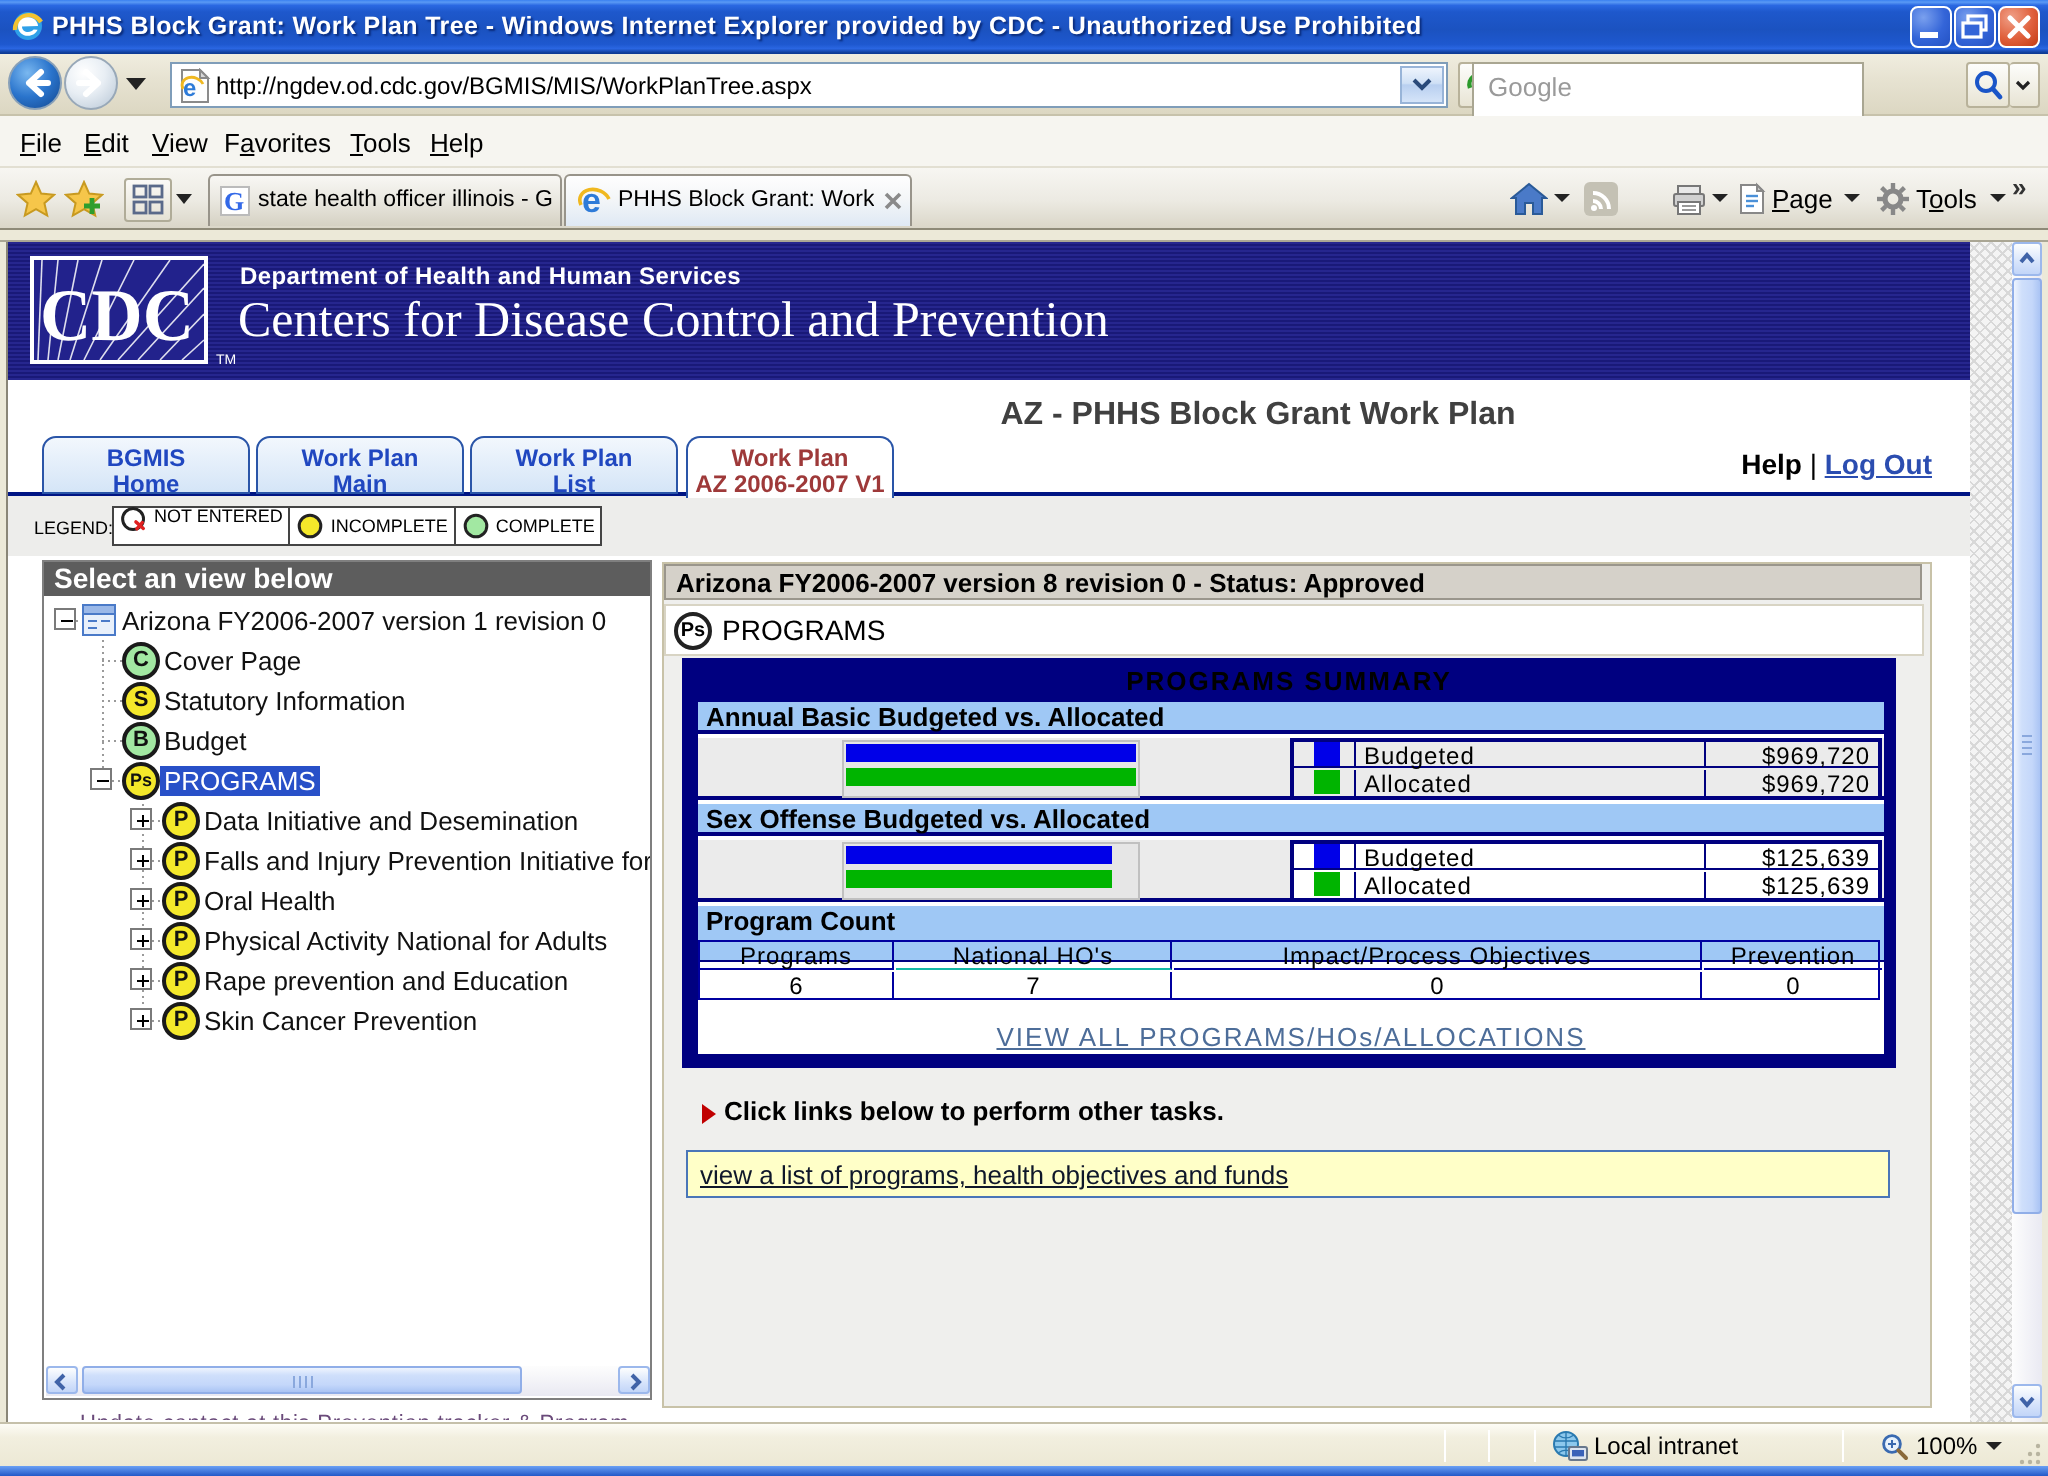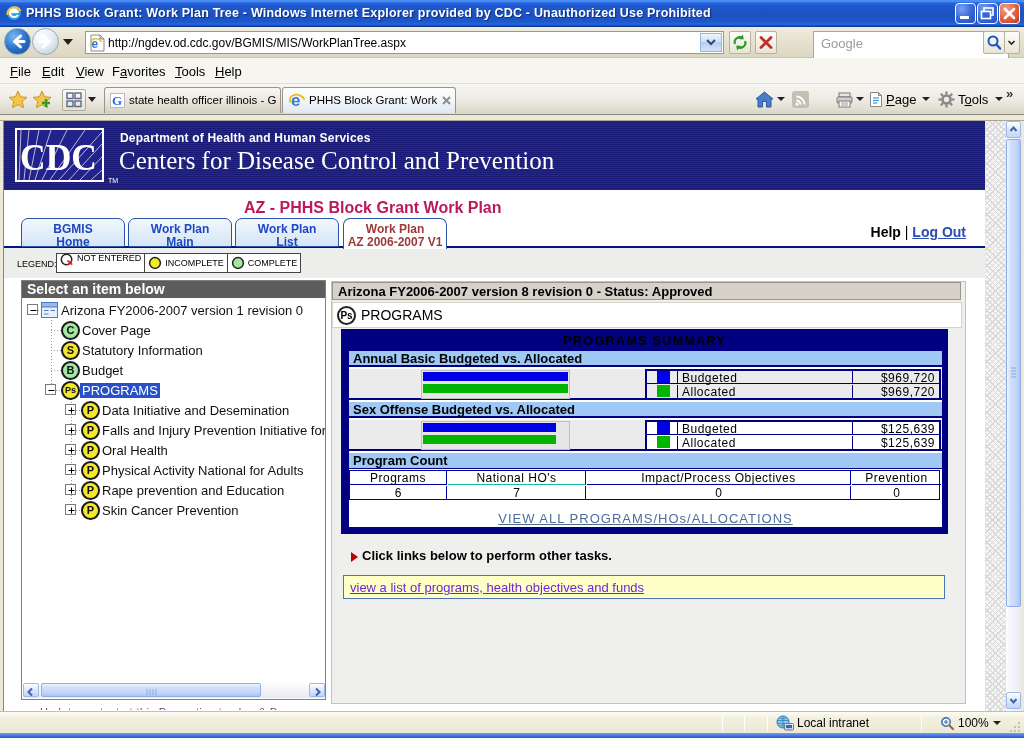--- a/index.html
+++ b/index.html
@@ -16,21 +16,21 @@
 #btncls{left:999px;background:radial-gradient(circle at 30% 25%,#f0a088 0%,#e0603c 55%,#c43c14 100%)}
 #btnmin::after{content:"";position:absolute;left:4px;bottom:4px;width:9px;height:3px;background:#fff}
 
 #addrrow{position:absolute;left:0;top:27px;width:1024px;height:31px;background:linear-gradient(180deg,#f0eddf 0%,#e7e3d2 40%,#dcd7c2 100%);border-bottom:1px solid #c7c2ab}
 .navcirc{position:absolute;border-radius:50%}
 #addrfield{position:absolute;left:85px;top:4px;width:639px;height:23px;background:#fff;border:1px solid #7f9db9}
 #addrfield .ptext{position:absolute;left:22px;top:4px;font-size:12px;color:#000;white-space:nowrap}
 #addrdrop{position:absolute;right:1px;top:1px;width:22px;height:19px;background:linear-gradient(180deg,#eef4fd,#cfe0f5 45%,#b8cff0 50%,#d5e4f8);border:1px solid #98b4d8}
 #refreshbtn{position:absolute;left:729px;top:4px;width:22px;height:23px;background:linear-gradient(180deg,#fdfdfb,#e8e4d4);border:1px solid #b8b29a;border-radius:2px}
 #stopbtn{position:absolute;left:755px;top:4px;width:22px;height:23px;background:linear-gradient(180deg,#fdfdfb,#e8e4d4);border:1px solid #b8b29a;border-radius:2px}
-#searchbox{position:absolute;left:813px;top:4px;width:196px;height:39px;background:#fff;border:1px solid #a9a692}
+#searchbox{position:absolute;left:736px;top:4px;width:196px;height:39px;background:#fff;border:1px solid #a9a692}
 #searchbox span{position:absolute;left:7px;top:4px;color:#9a9a9a;font-size:13px}
 #magbtn{position:absolute;left:983px;top:4px;width:22px;height:23px;background:linear-gradient(180deg,#fdfdfb,#e8e4d4);border:1px solid #b8b29a;border-radius:2px}
 #magdrop{position:absolute;left:1005px;top:4px;width:15px;height:23px;background:linear-gradient(180deg,#fdfdfb,#e8e4d4);border:1px solid #b8b29a;border-left:none;border-radius:2px}
 
 #menurow{position:absolute;left:0;top:58px;width:1024px;height:26px;background:#f6f5f0;border-bottom:1px solid #e2dfd2}
 #menurow span{position:absolute;top:6px;font-size:13px;color:#000}
 #menurow u{text-decoration:underline}
 
 #tabrow{position:absolute;left:0;top:84px;width:1024px;height:31px;background:linear-gradient(180deg,#f7f6f2 0%,#eceae2 55%,#dad6c8 100%);border-bottom:1px solid #8e8a78}
 .btab{position:absolute;top:3px;height:26px;border:1px solid #98948a;border-bottom:none;border-radius:3px 3px 0 0;font-size:11.5px;color:#000;white-space:nowrap;overflow:hidden}
@@ -231,21 +231,21 @@
               <line x1="74" y1="50" x2="85" y2="40"></line>
     </g>
     <text x="3" y="40" font-family="Liberation Serif" font-weight="bold" font-size="37" fill="#fff" textLength="77" lengthAdjust="spacingAndGlyphs">CDC</text>
    </svg>
   </div>
   <div class="abs" style="left:104px;top:56px;color:#fff;font-size:7px">TM</div>
   <div class="abs" style="left:116px;top:10px;color:#fff;font-size:12px;font-weight:bold;letter-spacing:.2px">Department of Health and Human Services</div>
   <div class="abs" style="left:115px;top:26px;color:#fff;font-size:25px;font-family:'Liberation Serif',serif;white-space:nowrap">Centers for Disease Control and Prevention</div>
  </div>
 
- <div class="abs" style="left:244px;top:84px;width:706px;height:18px;text-align:left;font-size:16px;font-weight:bold;color:#be185d">AZ - PHHS Block Grant Work Plan</div>
+ <div class="abs" style="left:276px;top:84px;width:706px;height:18px;text-align:center;font-size:16px;font-weight:bold;color:#404040">AZ - PHHS Block Grant Work Plan</div>
  <div class="abs" style="left:560px;top:109px;width:406px;height:17px;text-align:right;font-size:14px;font-weight:bold;color:#000">Help <span style="font-weight:normal">|</span> <span style="color:#2b4db0;text-decoration:underline">Log Out</span></div>
 
  <div class="abs" style="left:4px;top:131px;width:981px;height:2px;background:#001584"></div>
  <div class="navtab" style="left:21px">BGMIS<br>Home</div>
  <div class="navtab" style="left:128px">Work Plan<br>Main</div>
  <div class="navtab" style="left:235px">Work Plan<br>List</div>
  <div class="navtab active" style="left:343px">Work Plan<br>AZ 2006-2007 V1</div>
 
  <div class="abs" style="left:4px;top:133px;width:981px;height:30px;background:#ededeb"></div>
  <div class="abs" style="left:17px;top:144px;font-size:9px;color:#000">LEGEND:</div>
@@ -270,21 +270,21 @@
 .titem{position:absolute;font-size:13px;color:#111;white-space:nowrap}
 .tcirc{position:absolute;width:19px;height:19px;border-radius:50%;border:2px solid #1a1a1a;text-align:center;font-size:11px;font-weight:bold;color:#111;line-height:15px;background:#f4e82a}
 .texp{position:absolute;width:11px;height:11px;background:#fff;border:1px solid #7a7a7a}
 .texp svg{position:absolute;left:0px;top:0px}
 .dotv{position:absolute;width:1px;background-image:repeating-linear-gradient(180deg,#9a9a9a 0 1px,transparent 1px 3px)}
 .doth{position:absolute;height:1px;background-image:repeating-linear-gradient(90deg,#9a9a9a 0 1px,transparent 1px 3px)}
 .sbbtn{position:absolute;width:16px;height:14px;background:linear-gradient(180deg,#fdfefe,#d7e4fb 60%,#c2d5f8);border:1px solid #9cb8ec;border-radius:2px}
 </style>
 
 <div class="abs" style="left:21px;top:165px;width:305px;height:420px;background:#fff;border:1px solid #7f7f7f;overflow:hidden">
- <div class="abs" style="left:0;top:0;width:303px;height:17px;background:#5d5d5d;color:#fff;font-weight:bold;font-size:14px;padding:0px 0 0 5px;line-height:17px">Select an item below</div>
+ <div class="abs" style="left:0;top:0;width:303px;height:17px;background:#5d5d5d;color:#fff;font-weight:bold;font-size:14px;padding:0px 0 0 5px;line-height:17px">Select an view below</div>
  <div class="dotv" style="left:29px;top:36px;height:73px"></div>
  <div class="dotv" style="left:49px;top:115px;height:114px"></div>
  <div class="doth" style="left:29px;top:49px;width:10px"></div>
  <div class="doth" style="left:29px;top:69px;width:10px"></div>
  <div class="doth" style="left:29px;top:89px;width:10px"></div>
  <div class="doth" style="left:34px;top:109px;width:5px"></div>
  <div class="texp" style="left:5px;top:23px">
           <svg width="11" height="11" viewBox="0 0 11 11">
             <line x1="2.5" y1="5.5" x2="8.5" y2="5.5" stroke="#000"></line>
           </svg>
@@ -434,39 +434,39 @@
     </div>
     <div class="abs" style="left:0;top:14px;width:292px;height:13px;font-size:12px">
      <span class="abs" style="left:10px;top:0px;width:13px;height:12px;background:#00b400"></span>
      <span class="abs" style="left:30px;top:0;border-left:1px solid #000080;height:13px"></span>
      <span class="abs" style="left:35px;top:0;letter-spacing:.5px">Allocated</span>
      <span class="abs" style="left:205px;top:0;border-left:1px solid #000080;height:13px"></span>
      <span class="abs" style="left:207px;top:0;width:81px;text-align:right;letter-spacing:.5px">$125,639</span>
     </div>
    </div>
   </div>
-  <div class="abs" style="left:0;top:102px;width:593px;height:16px;background:#9fc8f5;font-size:13px;font-weight:bold;padding:0 0 0 4px;line-height:15px;border-bottom:1px solid #000080">Program Count</div>
+  <div class="abs" style="left:0;top:102px;width:593px;height:28px;background:#9fc8f5;font-size:13px;font-weight:bold;padding:0 0 0 4px;line-height:15px;border-bottom:1px solid #000080">Program Count</div>
   <div class="abs" style="left:0;top:119px;width:591px;height:30px;border:1px solid #0000a0;font-size:12px;text-align:center">
    <div class="abs" style="left:0;top:0;width:97px;height:14px;border-right:1px solid #0000a0;border-bottom:1px solid #0000a0;letter-spacing:.5px">Programs</div>
    <div class="abs" style="left:98px;top:0;width:138px;height:14px;border-right:1px solid #0000a0;border-bottom:1px solid #14b8a6;letter-spacing:.5px">National HO's</div>
    <div class="abs" style="left:237px;top:0;width:264px;height:14px;border-right:1px solid #0000a0;border-bottom:1px solid #0000a0;letter-spacing:.5px">Impact/Process Objectives</div>
    <div class="abs" style="left:502px;top:0;width:89px;height:14px;border-bottom:1px solid #0000a0;letter-spacing:.5px">Prevention</div>
    <div class="abs" style="left:0;top:15px;width:97px;height:13px;border-right:1px solid #0000a0">6</div>
    <div class="abs" style="left:98px;top:15px;width:138px;height:13px;border-right:1px solid #0000a0">7</div>
    <div class="abs" style="left:237px;top:15px;width:264px;height:13px;border-right:1px solid #0000a0">0</div>
    <div class="abs" style="left:502px;top:15px;width:89px;height:13px">0</div>
   </div>
   <div class="abs" style="left:0;top:160px;width:593px;text-align:center;font-size:13px;letter-spacing:1px"><span style="color:#4d6d99;text-decoration:underline">VIEW ALL PROGRAMS/HOs/ALLOCATIONS</span></div>
  </div>
 </div>
 
 <div class="abs" style="left:351px;top:437px;width:0;height:0;border-top:5px solid transparent;border-bottom:5px solid transparent;border-left:7px solid #c00000"></div>
 <div class="abs" style="left:362px;top:433px;font-size:13px;font-weight:bold;color:#000">Click links below to perform other tasks.</div>
 <div class="abs" style="left:343px;top:460px;width:602px;height:24px;background:#ffffc8;border:1px solid #4a76b8">
- <span class="abs" style="left:6px;top:4px;font-size:13px;color:#6d28d9;text-decoration:underline">view a list of programs, health objectives and funds</span>
+ <span class="abs" style="left:6px;top:4px;font-size:13px;color:#0f172a;text-decoration:underline">view a list of programs, health objectives and funds</span>
 </div>
 </div>
 
 <div class="abs" style="left:0;top:711px;width:1024px;height:23px;background:linear-gradient(180deg,#fdfcf6 0%,#f2efdf 30%,#ece8d4 100%);border-top:1px solid #c5c0aa">
  <div class="abs" style="left:722px;top:3px;width:1px;height:16px;background:#c8c4b0;border-right:1px solid #fff"></div>
  <div class="abs" style="left:744px;top:3px;width:1px;height:16px;background:#c8c4b0;border-right:1px solid #fff"></div>
  <div class="abs" style="left:767px;top:3px;width:1px;height:16px;background:#c8c4b0;border-right:1px solid #fff"></div>
  <svg class="abs" style="left:776px;top:3px" width="18" height="17" viewBox="0 0 18 17">
         <circle cx="7" cy="7" r="6" fill="#8cc8ec" stroke="#2a7ab0" stroke-width="1"></circle>
         <path d="M1.5 5.5 h11 M1.5 8.5 h11 M7 1 v12 M3 2.5 c2.5 1.8 5.5 1.8 8 0 M3 11.5 c2.5 -1.8 5.5 -1.8 8 0" stroke="#2a7ab0" stroke-width="0.7" fill="none"></path>

